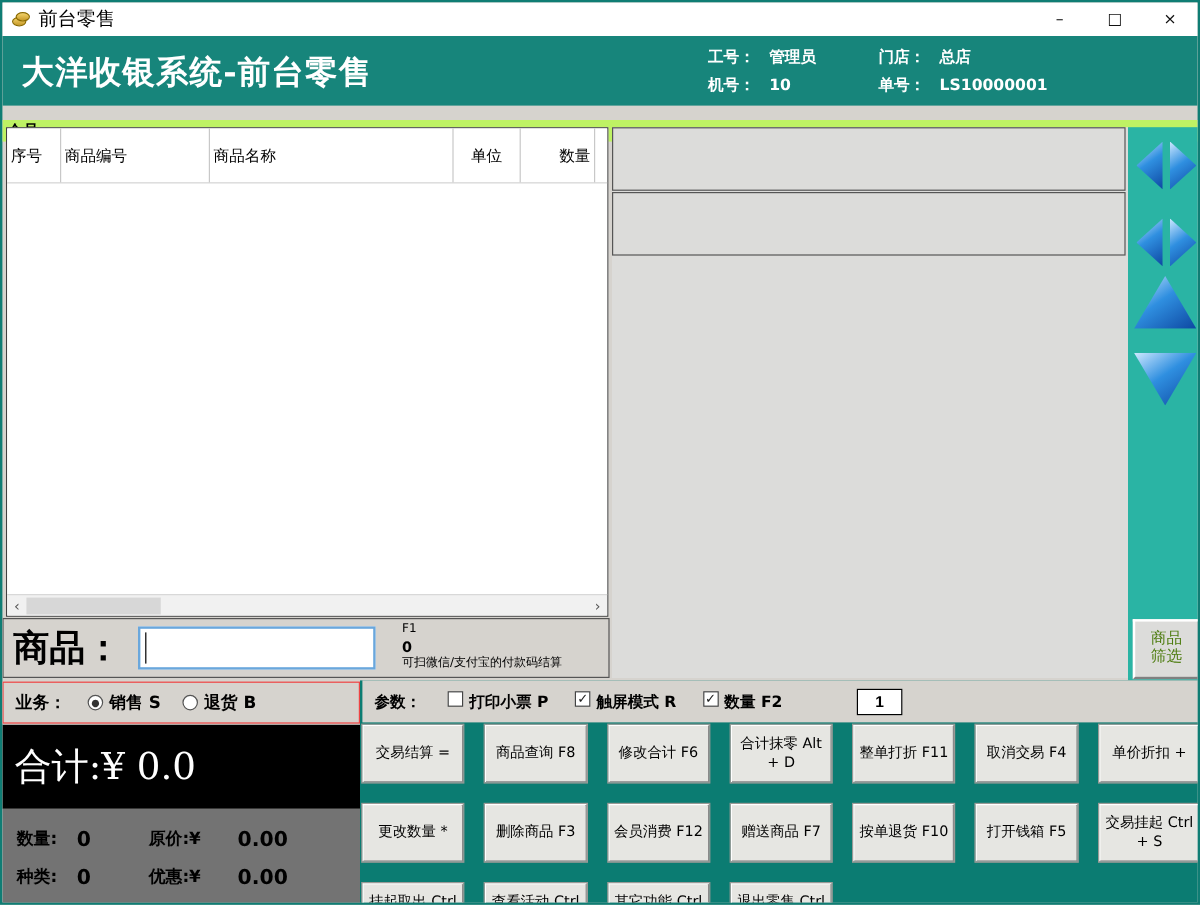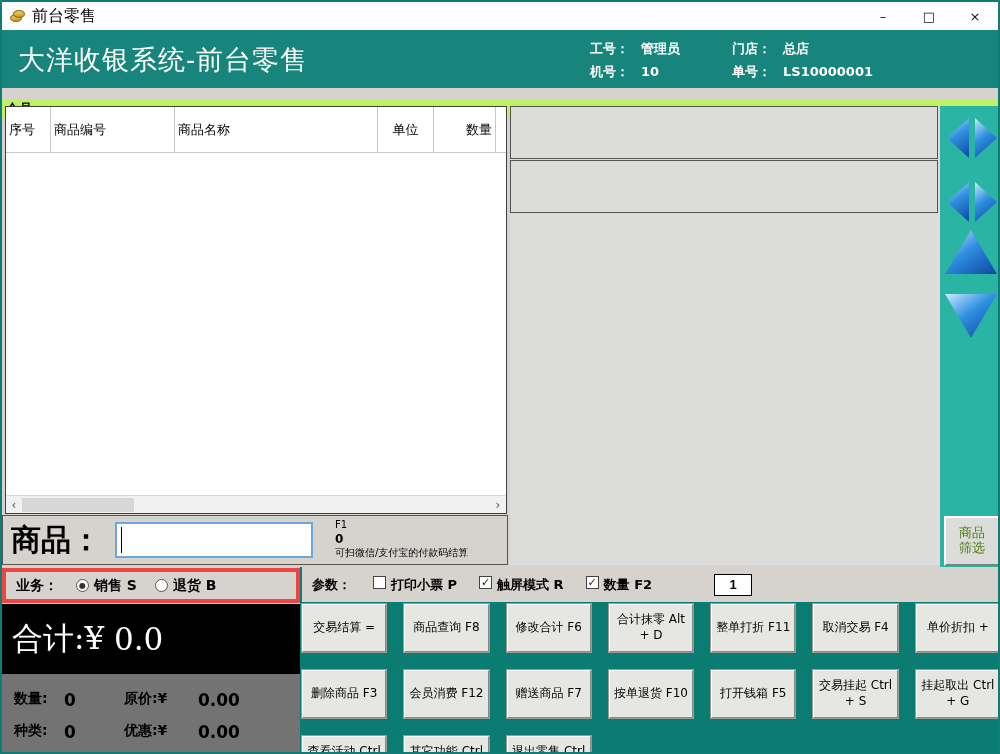--- a/index.html
+++ b/index.html
@@ -18,21 +18,21 @@
   .app-icon { width:16px; height:14px; margin:0 6px 0 8px; position:relative; }
   .coin { position:absolute; width:12px; height:8px; border-radius:50%; background:linear-gradient(#f3d36a,#c79a2a); border:1px solid #8a6a00; }
   .coin.c1 { left:0; top:5px; }
   .coin.c2 { left:3px; top:1px; }
   .title-text { font-size:16px; color:#000; }
   .win-controls { margin-left:auto; display:flex; height:100%; }
   .win-btn { width:46px; height:100%; display:flex; align-items:center; justify-content:center; font-size:13px; color:#111; }
 
   
   .header { left:0; top:28px; width:996px; height:58px; background:#17857b; color:#fff; }
-  .header-title { position:absolute; left:16px; top:12px; font-family:"DejaVu Serif", serif; font-size:27px; font-weight:normal; letter-spacing:1px; }
+  .header-title { position:absolute; left:16px; top:12px; font-family:"DejaVu Serif", serif; font-size:27px; font-weight:bold; letter-spacing:1px; }
   .hinfo { position:absolute; top:7px; font-size:13px; font-weight:bold; line-height:23px; }
   .hinfo .row { display:flex; gap:12px; }
   .hinfo1 { left:588px; }
   .hinfo2 { left:730px; }
 
   
   .member-row { left:0; top:86px; width:996px; height:18px; background:#bef264; font-size:13px; font-weight:bold; color:#000; padding-left:4px; display:flex; align-items:center;margin-top:12px; }
 
   
   .items-table { left:3px; top:104px; width:502px; height:408px; background:#fff; border:1px solid #404040; display:flex; flex-direction:column; }
@@ -74,21 +74,21 @@
   .tri-dn { width:52px; height:44px; clip-path:polygon(0 0,100% 0,50% 100%); }
   .p1l { left:7px; top:12px; } .p1r { left:35px; top:12px; }
   .p2l { left:7px; top:76px; } .p2r { left:35px; top:76px; }
   .pup { left:5px; top:124px; } .pdn { left:5px; top:188px; }
 
   .filter-btn { left:942px; top:514px; width:56px; height:50px; background:#dcdcda;
     border-top:2px solid #fff; border-left:2px solid #fff; border-right:2px solid #808080; border-bottom:2px solid #808080;
     font-size:13px; color:#4d7c0f; display:flex; flex-direction:column; align-items:center; justify-content:center; line-height:1.15; }
 
   
-  .biz-row { left:0; top:566px; width:298px; height:35px; background:#d6d3ce; border:4px solid #ef4444; display:flex; align-items:center; font-size:14px; font-weight:bold; color:#000; padding-left:10px; gap:18px; }
+  .biz-row { left:0; top:566px; width:298px; height:35px; background:#d6d3ce; border:1px solid #ef4444; display:flex; align-items:center; font-size:14px; font-weight:bold; color:#000; padding-left:10px; gap:18px; }
   .radio-item { display:flex; align-items:center; gap:5px; }
   .radio { width:13px; height:13px; border-radius:50%; border:1px solid #555; background:#fff; display:flex; align-items:center; justify-content:center; font-size:8px; color:#333; line-height:1; }
   .total-box { left:0; top:602px; width:298px; height:70px; background:#000; color:#fff; display:flex; align-items:center; padding-left:10px; font-family:"DejaVu Serif", serif; font-size:31px; }
   .stats { left:0; top:672px; width:298px; height:96px; background:#737373; font-size:14px; font-weight:bold; color:#000; }
   .stat-row { position:absolute; left:0; width:298px; display:flex; align-items:baseline; }
   .sr1 { top:16px; } .sr2 { top:48px; }
   .s-lab1 { position:absolute; left:12px; }
   .s-val1 { position:absolute; left:62px; font-size:17px; }
   .s-lab2 { position:absolute; left:122px; }
   .s-val2 { position:absolute; left:196px; font-size:17px; }
@@ -254,20 +254,21 @@
     <input class="qty-input" value="1" style="">
   </div>
   <div class="btn-grid">
     <div class="grid-btn">交易结算 =</div>
     <div class="grid-btn">商品查询 F8</div>
     <div class="grid-btn">修改合计 F6</div>
     <div class="grid-btn">合计抹零 Alt + D</div>
     <div class="grid-btn">整单打折 F11</div>
     <div class="grid-btn">取消交易 F4</div>
     <div class="grid-btn">单价折扣 +</div>
+    <div class="grid-btn">更改数量 *</div>
     <div class="grid-btn">删除商品 F3</div>
     <div class="grid-btn">会员消费 F12</div>
     <div class="grid-btn">赠送商品 F7</div>
     <div class="grid-btn">按单退货 F10</div>
     <div class="grid-btn">打开钱箱 F5</div>
     <div class="grid-btn">交易挂起 Ctrl + S</div>
     <div class="grid-btn">挂起取出 Ctrl + G</div>
     <div class="grid-btn">查看活动 Ctrl + H</div>
     <div class="grid-btn">其它功能 Ctrl + Z</div>
     <div class="grid-btn">退出零售 Ctrl + X</div>

